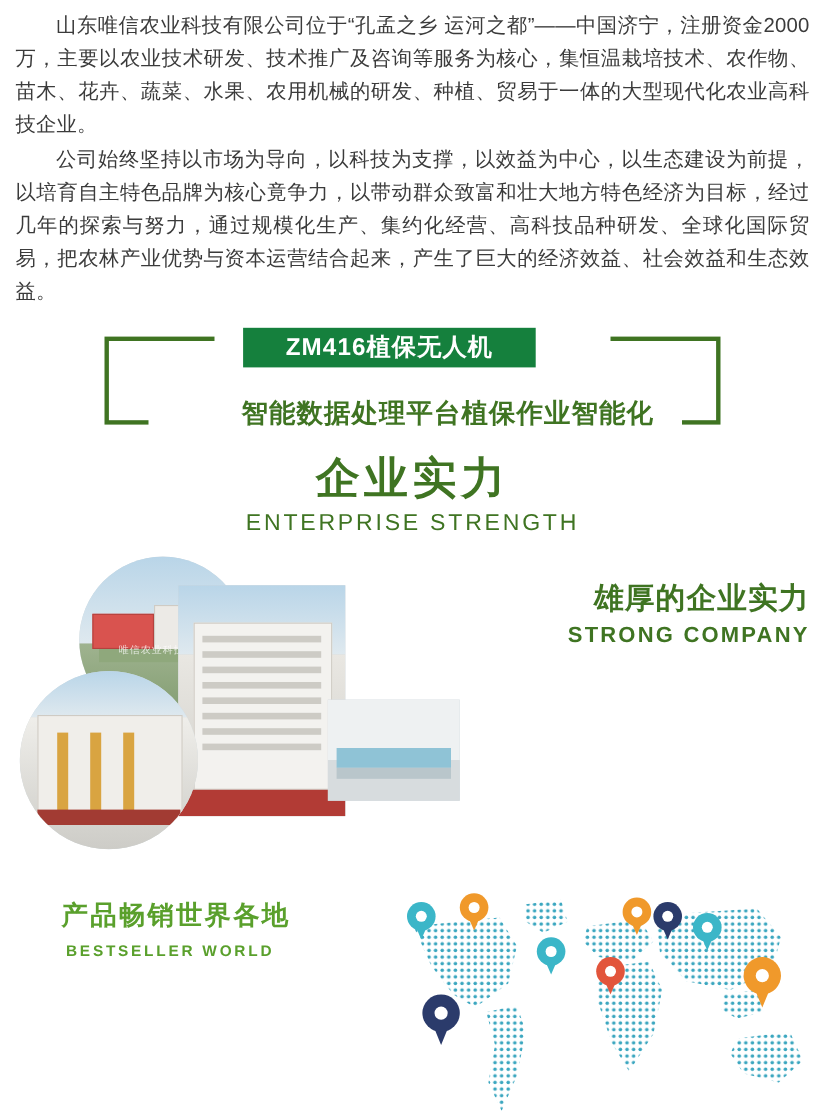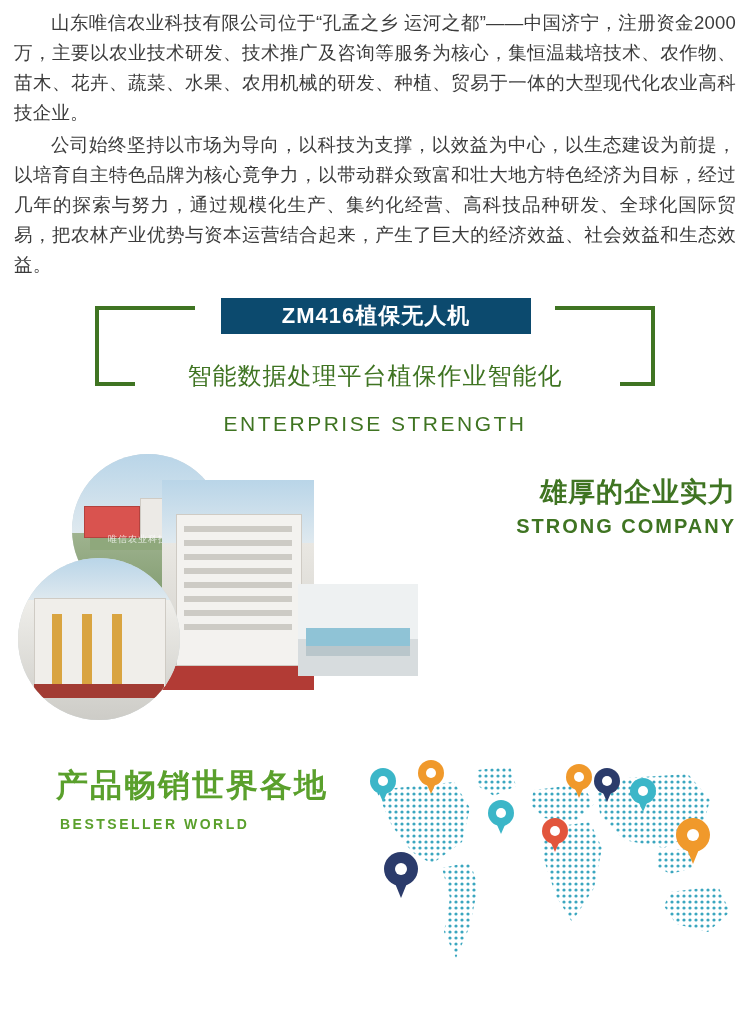--- a/index.html
+++ b/index.html
@@ -65,42 +65,43 @@
     left: 40px;
     top: 80px;
     width: 485px;
     height: 18px;
     background: #ffffff;
   }
   .banner-tag {
     position: absolute;
     left: 126px;
     top: 0px;
-    width: 310px;
+    width: 266px;
     height: 36px;
-    background: #0c4a6e;
+    background: #15803d;
     color: #ffffff;
     font-size: 22px;
     font-weight: bold;
     letter-spacing: 1px;
     display: flex;
     align-items: center;
     justify-content: center;
     box-sizing: border-box;
   }
   .banner-sub {
     position: absolute;
     left: 0;
     top: 62px;
     width: 560px;
     text-align: center;
     font-size: 24px;
-    font-weight: normal;
+    font-weight: bold;
     color: #3f7422;
     letter-spacing: 1px;
+    padding-left: 32px;
   }
 
   
   .section-head {
     margin-top: 18px;
     text-align: center;
   }
   .section-head .cn {
     font-size: 40px;
     font-weight: bold;
@@ -218,21 +219,21 @@
     margin-top: 26px;
     height: 250px;
   }
   .world-left {
     position: absolute;
     left: 18px;
     top: 8px;
     width: 370px;
   }
   .world-left .cn {
-    font-size: 32px;
+    font-size: 24px;
     font-weight: bold;
     color: #5aa02c;
     letter-spacing: 2px;
     padding-left: 38px;
   }
   .world-left .en {
     font-size: 14px;
     font-weight: bold;
     color: #5aa02c;
     letter-spacing: 2.5px;
@@ -296,20 +297,21 @@
 
 <div class="banner-wrap">
   <div class="bracket"></div>
   <div class="bracket-mask"></div>
   <div class="bracket-mask-bottom"></div>
   <div class="banner-tag">ZM416植保无人机</div>
   <div class="banner-sub">智能数据处理平台植保作业智能化</div>
 </div>
 
 <div class="section-head">
+  <div class="cn">企业实力</div>
   <div class="en">ENTERPRISE STRENGTH</div>
 </div>
 
 <div class="strength">
 
   <div class="photos">
 
     <div class="ph round" id="photo-campus">
       <div class="sky"></div>
       <div class="ground"></div>

